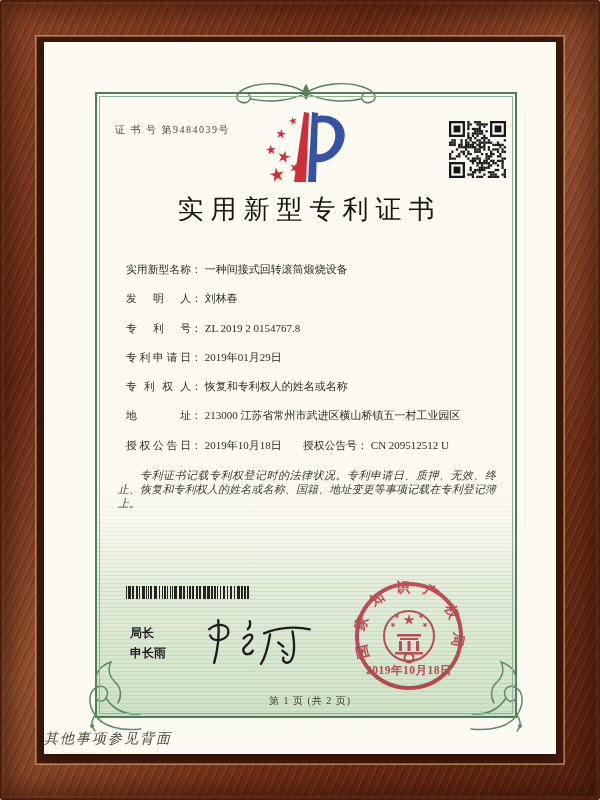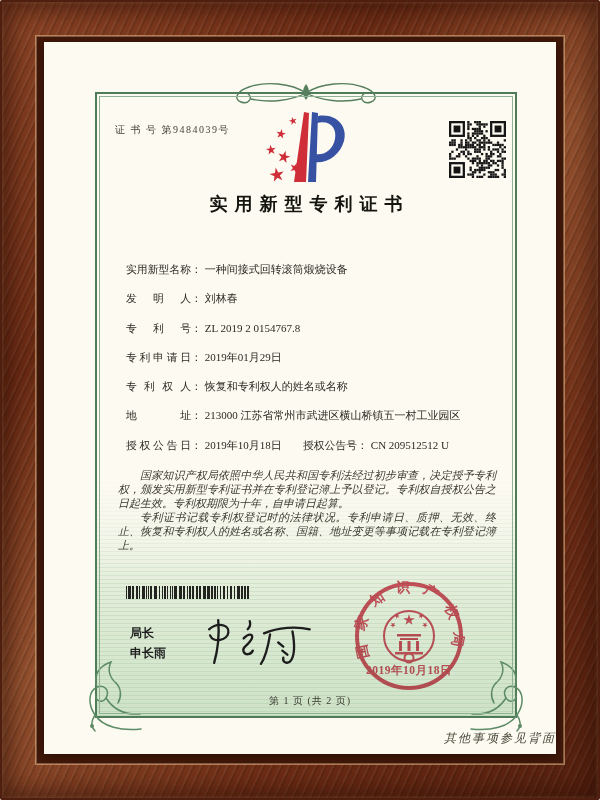--- a/index.html
+++ b/index.html
@@ -24,40 +24,40 @@
   .tint{position:absolute;left:0;right:0;bottom:0;height:240px;
     background:
       repeating-linear-gradient(0deg, rgba(96,148,102,.14) 0 1px, rgba(96,148,102,0) 1px 4px),
       linear-gradient(180deg, rgba(210,230,203,0) 0%, rgba(206,227,199,.5) 40%, rgba(197,222,191,.85) 100%);
     -webkit-mask-image:linear-gradient(180deg,transparent 0,#000 45%);
     mask-image:linear-gradient(180deg,transparent 0,#000 45%);}
   
   .cert-no{position:absolute;left:18px;top:29px;font-size:10px;letter-spacing:1.5px;color:#45453b;}
   .logo{position:absolute;left:163px;top:14px;width:90px;height:82px;}
   .qr{position:absolute;left:352px;top:27px;width:57px;height:57px;}
-  .title{position:absolute;left:0;right:0;top:98px;text-align:center;font-size:18px;font-weight:700;
+  .title{position:absolute;left:0;right:0;top:98px;text-align:center;font-size:26px;font-weight:400;
     letter-spacing:7px;text-indent:7px;color:#15150f;}
   .fields{position:absolute;left:29px;top:165px;right:12px;color:#2b2b23;}
   .f-row{height:29.3px;position:relative;white-space:nowrap;}
   .f-label{display:inline-block;width:65px;text-align:justify;text-align-last:justify;font-size:10.8px;}
   .f-colon{font-size:10.8px;margin-right:3px;}
   .f-value{font-size:11px;}
   .f-pair2{position:absolute;left:177px;top:0;}
   .body-text{position:absolute;left:21px;top:374px;width:378px;font-size:11px;line-height:14px;
     text-align:justify;font-style:italic;color:#3a3a30;}
   .body-text p{margin:0;text-indent:2em;}
   .barcode{position:absolute;left:29px;top:492px;width:126px;height:13px;}
   .issuer{position:absolute;left:33px;top:529px;color:#222;}
   .i-line{font-size:12px;font-weight:700;line-height:20px;}
   .signature{position:absolute;left:108px;top:521px;width:120px;height:55px;}
   .seal{position:absolute;left:250px;top:484px;width:124px;height:136px;mix-blend-mode:multiply;opacity:.93;}
   .seal-ring{font-size:14px;font-weight:700;letter-spacing:12px;}
   .seal-date{font-size:11.5px;font-weight:700;letter-spacing:.5px;}
   .page-footer{position:absolute;left:8px;right:0;top:600px;text-align:center;font-size:10px;color:#3c3c32;letter-spacing:1px;}
-  .back-note{position:absolute;left:0;right:0;top:688px;text-align:right;font-size:12px;font-style:italic;
+  .back-note{position:absolute;left:0;right:0;top:688px;text-align:left;font-size:14px;font-style:italic;
     letter-spacing:2px;color:#4c4c3e;}
   .flourish{position:absolute;width:62px;height:74px;}
   .fl-l{left:-14px;bottom:-17px;}
   .fl-r{right:-14px;bottom:-17px;transform:scaleX(-1);}
   .top-orn{position:absolute;top:-15px;left:50%;transform:translateX(-50%);width:170px;height:28px;}
 </style>
 </head>
 <body>
 
 <svg width="0" height="0" style="position:absolute" aria-hidden="true">
@@ -363,21 +363,20 @@
         <div class="f-row"><span class="f-label">专利申请日</span><span class="f-colon">：</span><span class="f-value">2019年01月29日</span></div>
         <div class="f-row"><span class="f-label">专利权人</span><span class="f-colon">：</span><span class="f-value">恢复和专利权人的姓名或名称</span></div>
         <div class="f-row"><span class="f-label">地址</span><span class="f-colon">：</span><span class="f-value">213000 江苏省常州市武进区横山桥镇五一村工业园区</span></div>
         <div class="f-row">
           <span class="f-label">授权公告日</span><span class="f-colon">：</span><span class="f-value">2019年10月18日</span>
           <span class="f-pair2"><span class="f-label" style="width:54px">授权公告号</span><span class="f-colon">：</span><span class="f-value">CN 209512512 U</span></span>
         </div>
       </div>
 
       <div class="body-text">
-        <p>国家知识产权局依照中华人民共和国专利法经过初步审查，决定授予专利权，颁发实用新型专利证书并在专利登记簿上予以登记。专利权自授权公告之日起生效。专利权期限为十年，自申请日起算。</p>
         <p>专利证书记载专利权登记时的法律状况。专利申请日、质押、无效、终止、恢复和专利权人的姓名或名称、国籍、地址变更等事项记载在专利登记簿上。</p>
       </div>
 
       <svg class="barcode" viewBox="0 0 126 13" preserveAspectRatio="none">
           <g fill="#23231f">
             <rect x="0" y="0" width="1" height="13"></rect>
             <rect x="2" y="0" width="3" height="13"></rect>
             <rect x="6" y="0" width="2" height="13"></rect>
             <rect x="10" y="0" width="2" height="13"></rect>
             <rect x="13" y="0" width="1" height="13"></rect>

